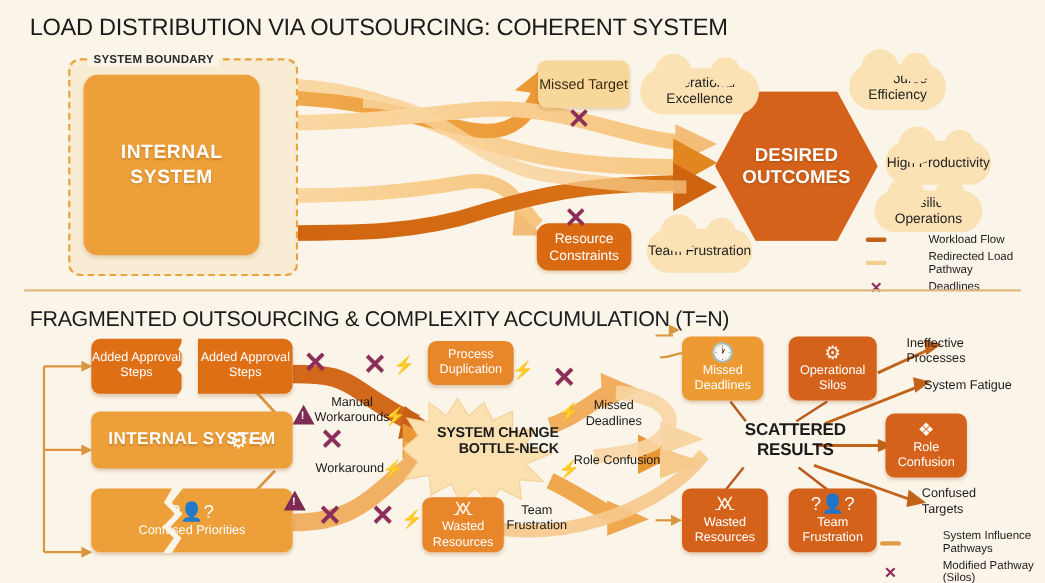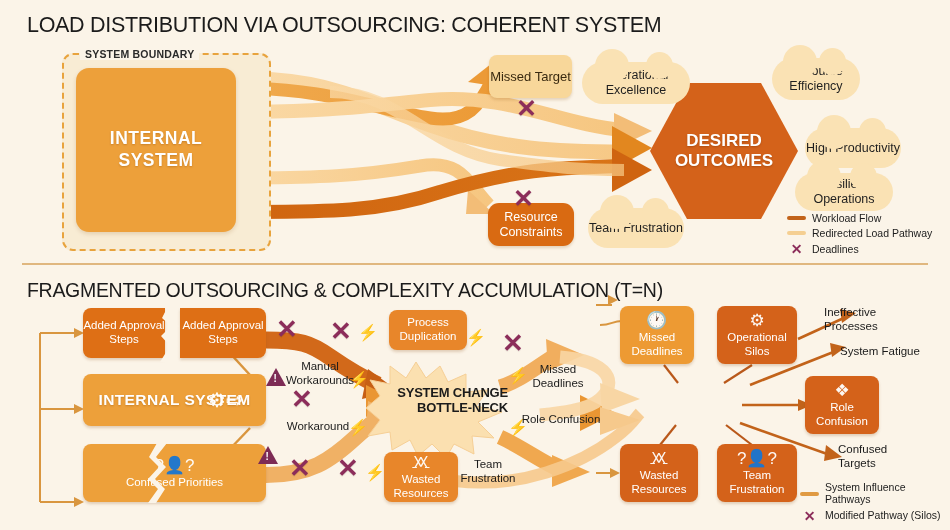--- a/index.html
+++ b/index.html
@@ -41,21 +41,21 @@
   .cloud:before{width:34px;height:34px;left:12%;top:-13px;}
   .cloud:after{width:27px;height:27px;right:16%;top:-10px;}
   #cl-opex{left:582px;top:62px;width:108px;height:42px;font-size:12.5px;}
   #cl-reseff{left:772px;top:58px;width:88px;height:42px;font-size:12.5px;}
   #cl-prod{left:805px;top:128px;width:96px;height:40px;font-size:12.5px;}
   #cl-resil{left:795px;top:173px;width:98px;height:38px;font-size:12.5px;}
   #cl-teamfr{left:588px;top:208px;width:96px;height:40px;font-size:12.5px;}
 
   
   .legend{position:absolute;}
-  .lg-row{display:flex;align-items:center;margin-bottom:3px;}
+  .lg-row{display:flex;align-items:center;margin-bottom:3px;gap:32px;}
   .lg-row .lbl{font-size:10.5px;color:#1d1d1d;line-height:1.15;}
   .lg-line{width:19px;height:3.5px;border-radius:2px;margin-right:6px;flex:0 0 auto;}
   .lg-x{width:19px;margin-right:6px;flex:0 0 auto;color:#8c2d5a;font-weight:bold;font-size:14px;
         text-align:center;line-height:1;}
   #legend-top{left:787px;top:212px;}
   #legend-bottom{left:800px;top:482px;}
   #legend-bottom .lbl{line-height:1.12;}
 
   
   .bbox{position:absolute;border-radius:8px;display:flex;flex-direction:column;align-items:center;
@@ -360,20 +360,21 @@
   </div>
   <div class="bbox" id="wasted-r">
     <span class="ico">🝪</span>
     <span class="tx">Wasted Resources</span>
   </div>
   <div class="bbox" id="team-fr">
     <span class="ico">?👤?</span>
     <span class="tx">Team Frustration</span>
   </div>
 
+  <div id="scattered">SCATTERED RESULTS</div>
 
   <div class="flbl" id="lb-ineff">Ineffective Processes</div>
   <div class="flbl" id="lb-sysfat">System Fatigue</div>
   <div class="flbl" id="lb-conftg">Confused Targets</div>
 
   <div class="legend" id="legend-bottom">
     <div class="lg-row">
       <div class="lg-line" style="background:#e09a42"></div>
       <div class="lbl">System Influence Pathways</div>
     </div>

